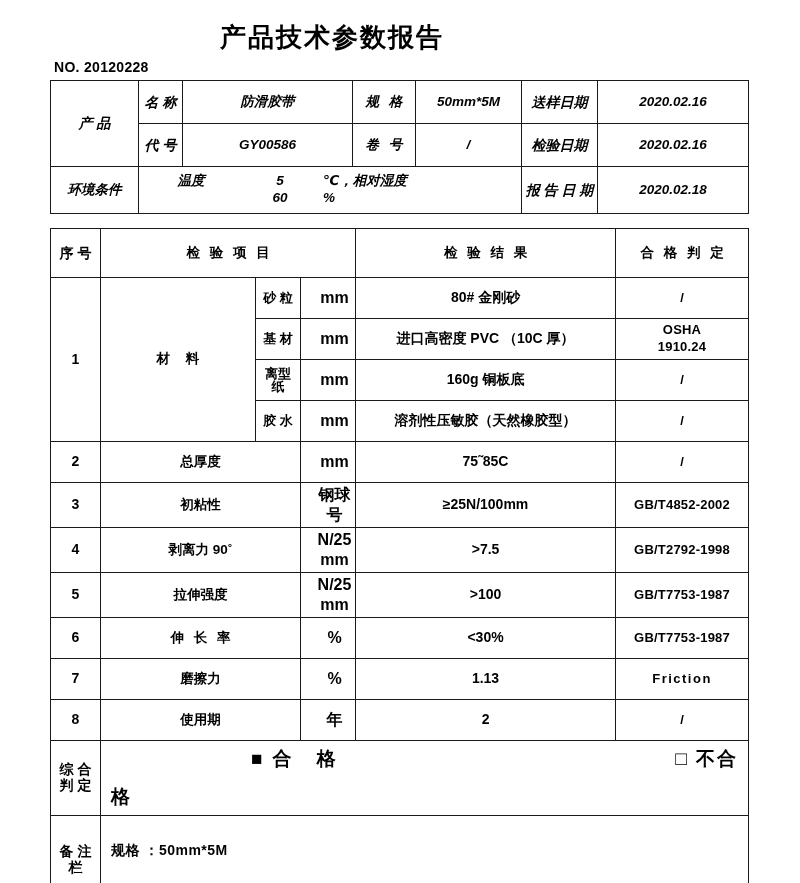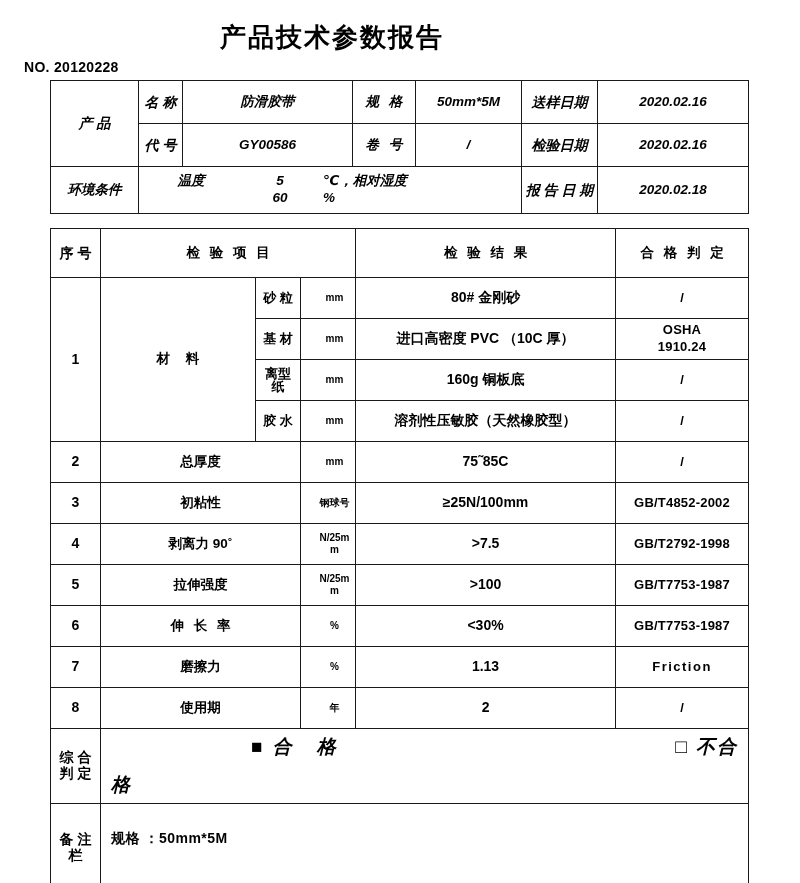--- a/index.html
+++ b/index.html
@@ -27,21 +27,21 @@
     font-size: 26px;
     font-weight: bold;
     letter-spacing: 2px;
     padding-top: 22px;
     padding-bottom: 2px;
     line-height: 1.2;
   }
   .doc-no {
     font-size: 14px;
     font-weight: bold;
-    padding-left: 24px;
+    padding-left: 54px;
     padding-top: 4px;
     padding-bottom: 5px;
     letter-spacing: 0.3px;
   }
   table {
     border-collapse: collapse;
     table-layout: fixed;
     margin-left: 50px;
     width: 698px;
     font-size: 13.5px;
@@ -99,21 +99,21 @@
   }
   .tbl-main .hdr td {
     height: 44px;
   }
   .vtext {
     font-size: 13px;
     line-height: 1.05;
     letter-spacing: 0;
   }
   .unit-cell {
-    font-size: 10px;
+    font-size: 16px;
     padding-left: 16px;
   }
   .judge-2line {
     line-height: 1.3;
   }
   .verdict-label {
     font-size: 14px;
     line-height: 1.12;
     letter-spacing: 0;
   }
@@ -122,21 +122,20 @@
     vertical-align: top;
     padding: 6px 10px 6px 10px;
     font-size: 19px;
     font-weight: bold;
     position: relative;
     height: 84px;
   }
   .verdict-inner {
     display: block;
     width: 100%;
-    font-style: italic;
   }
   .verdict-row {
     display: flex;
     align-items: baseline;
     justify-content: flex-start;
   }
   .verdict-pass {
     margin-left: 140px;
     letter-spacing: 10px;
   }

